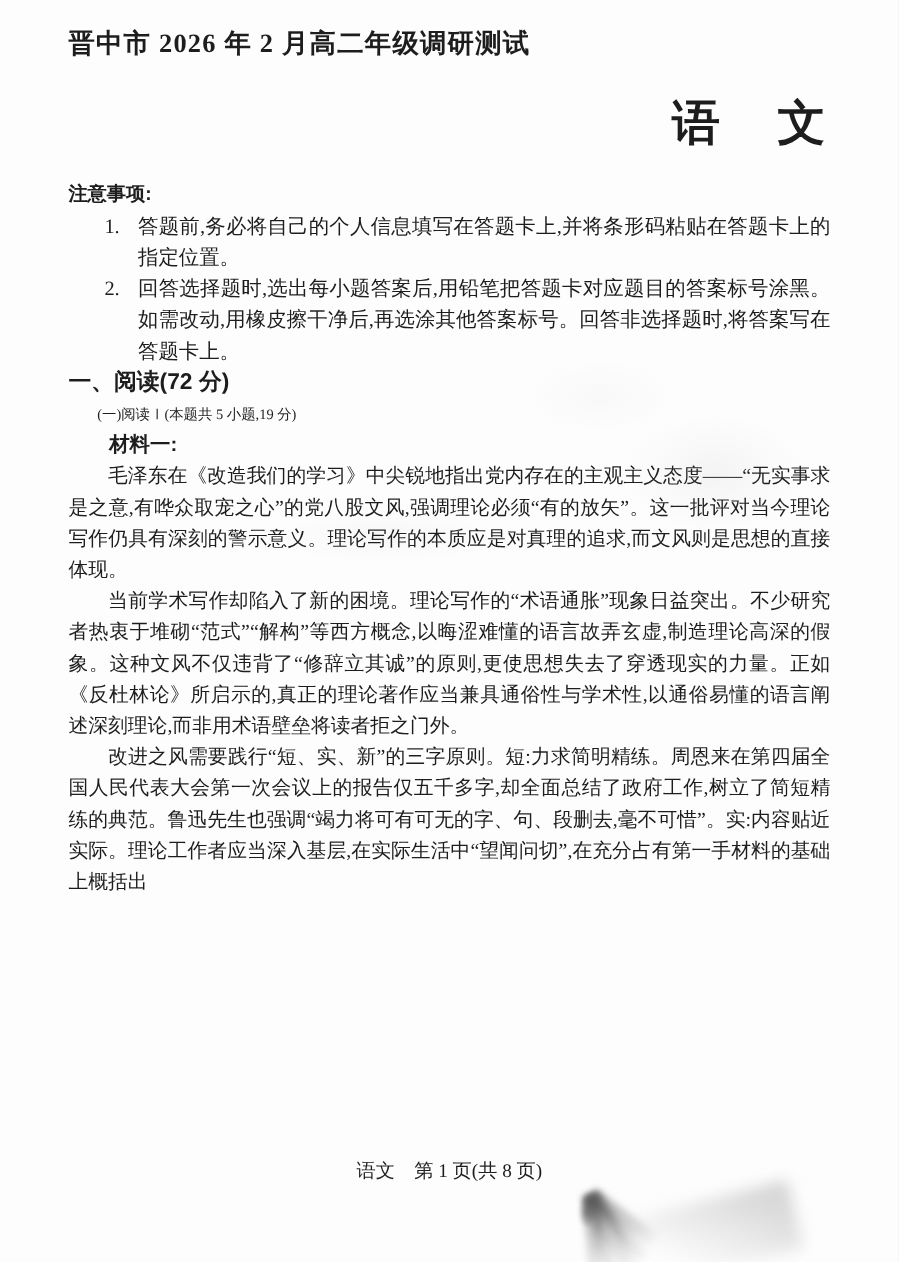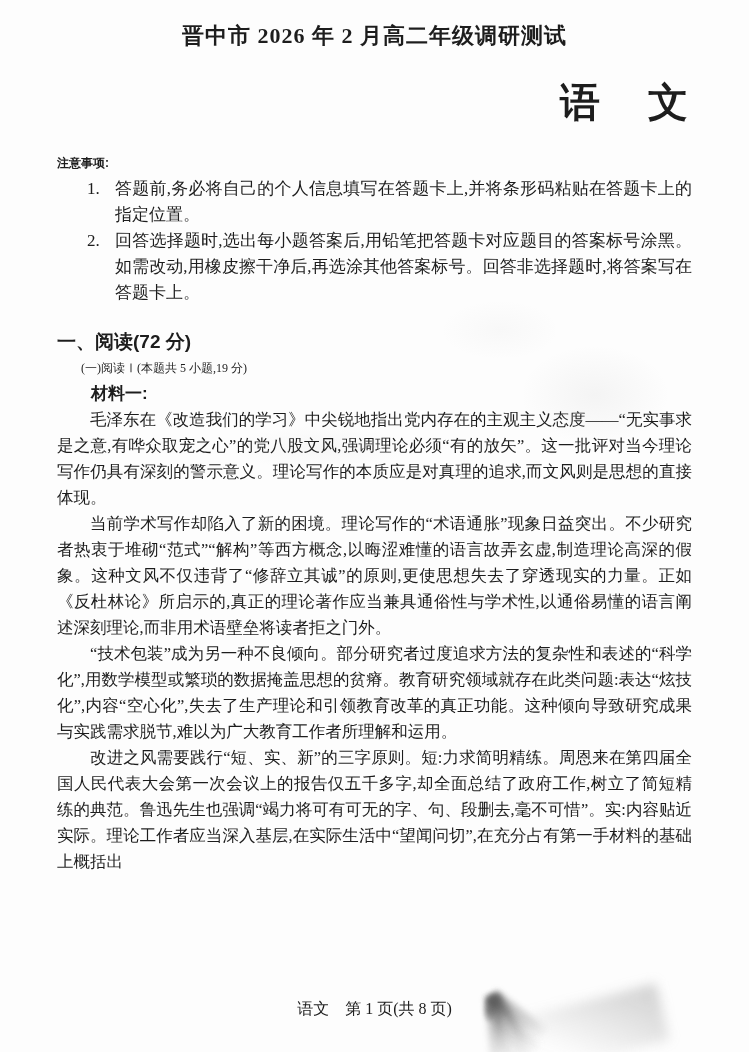--- a/index.html
+++ b/index.html
@@ -8,69 +8,67 @@
     width:749px;height:1052px;
     margin:0 auto;
     background:#fdfdfd;
     overflow:hidden;
     font-family:"Liberation Serif", serif;
     color:#1d1d1d;
   }
   .content{padding:24px 57px 0 57px;}
 
   .exam-title{
-    text-align:center;
     font-size:22px;line-height:24px;
     font-weight:bold;
     letter-spacing:1px;
   }
   .subject-title{
     margin-top:32px;
     text-align:right;
     font-size:40px;line-height:46px;
     font-weight:bold;
     letter-spacing:4px;
   }
   .hei{font-family:"Liberation Sans", sans-serif;font-weight:bold;}
 
   .notice-heading{
     margin-top:24px;
-    font-size:12px;line-height:26px;
+    font-size:16px;line-height:26px;
   }
   .notice-list{margin-left:30px;}
   .notice-item{
     position:relative;
     padding-left:28px;
     font-size:17px;line-height:26px;
     text-align:justify;
   }
   .notice-num{position:absolute;left:0;top:0;}
 
   .section-heading{
-    margin-top:23px;
     font-size:19px;line-height:26px;
   }
   .sub-line{
     font-size:12px;line-height:26px;
     text-indent:2em;
   }
   .material-label{
     font-size:17px;line-height:26px;
     text-indent:2em;
   }
   .para{
     margin:0;
     font-size:16.5px;line-height:26px;
     text-align:justify;
     text-indent:2em;
   }
 
   .footer{
     position:absolute;
-    top:996px;left:0;width:100%;
+    top:964px;left:0;width:100%;
     text-align:center;
     font-size:16px;line-height:26px;
   }
 
   
   .artifact{position:absolute;pointer-events:none;}
   .smudge1{left:520px;top:345px;width:150px;height:100px;
     background:radial-gradient(ellipse at center, rgba(125,125,125,.07), transparent 70%);}
   .smudge2{left:230px;top:425px;width:180px;height:45px;
     background:radial-gradient(ellipse at center, rgba(125,125,125,.05), transparent 70%);}
@@ -124,21 +122,20 @@
 
     <div class="section-heading hei">一、阅读(72 分)</div>
 
     <div class="sub-line">(一)阅读Ⅰ(本题共 5 小题,19 分)</div>
 
 
     <div class="material-label hei">材料一:</div>
 
     <p class="para">毛泽东在《改造我们的学习》中尖锐地指出党内存在的主观主义态度——“无实事求是之意,有哗众取宠之心”的党八股文风,强调理论必须“有的放矢”。这一批评对当今理论写作仍具有深刻的警示意义。理论写作的本质应是对真理的追求,而文风则是思想的直接体现。</p>
     <p class="para">当前学术写作却陷入了新的困境。理论写作的“术语通胀”现象日益突出。不少研究者热衷于堆砌“范式”“解构”等西方概念,以晦涩难懂的语言故弄玄虚,制造理论高深的假象。这种文风不仅违背了“修辞立其诚”的原则,更使思想失去了穿透现实的力量。正如《反杜林论》所启示的,真正的理论著作应当兼具通俗性与学术性,以通俗易懂的语言阐述深刻理论,而非用术语壁垒将读者拒之门外。</p>
-    <p class="para">“技术包装”成为另一种不良倾向。部分研究者过度追求方法的复杂性和表述的“科学化”,用数学模型或繁琐的数据掩盖思想的贫瘠。教育研究领域就存在此类问题:表达“炫技化”,内容“空心化”,失去了生产理论和引领教育改革的真正功能。这种倾向导致研究成果与实践需求脱节,难以为广大教育工作者所理解和运用。</p>
     <p class="para">改进之风需要践行“短、实、新”的三字原则。短:力求简明精练。周恩来在第四届全国人民代表大会第一次会议上的报告仅五千多字,却全面总结了政府工作,树立了简短精练的典范。鲁迅先生也强调“竭力将可有可无的字、句、段删去,毫不可惜”。实:内容贴近实际。理论工作者应当深入基层,在实际生活中“望闻问切”,在充分占有第一手材料的基础上概括出</p>
   </div>
 
   <div class="footer">语文　第 1 页(共 8 页)</div>
 
   <div class="artifact smudge1"></div>
   <div class="artifact smudge2"></div>
   <div class="artifact smudge3"></div>
   <div class="artifact apex"></div>
   <div class="artifact streak s1"></div>

